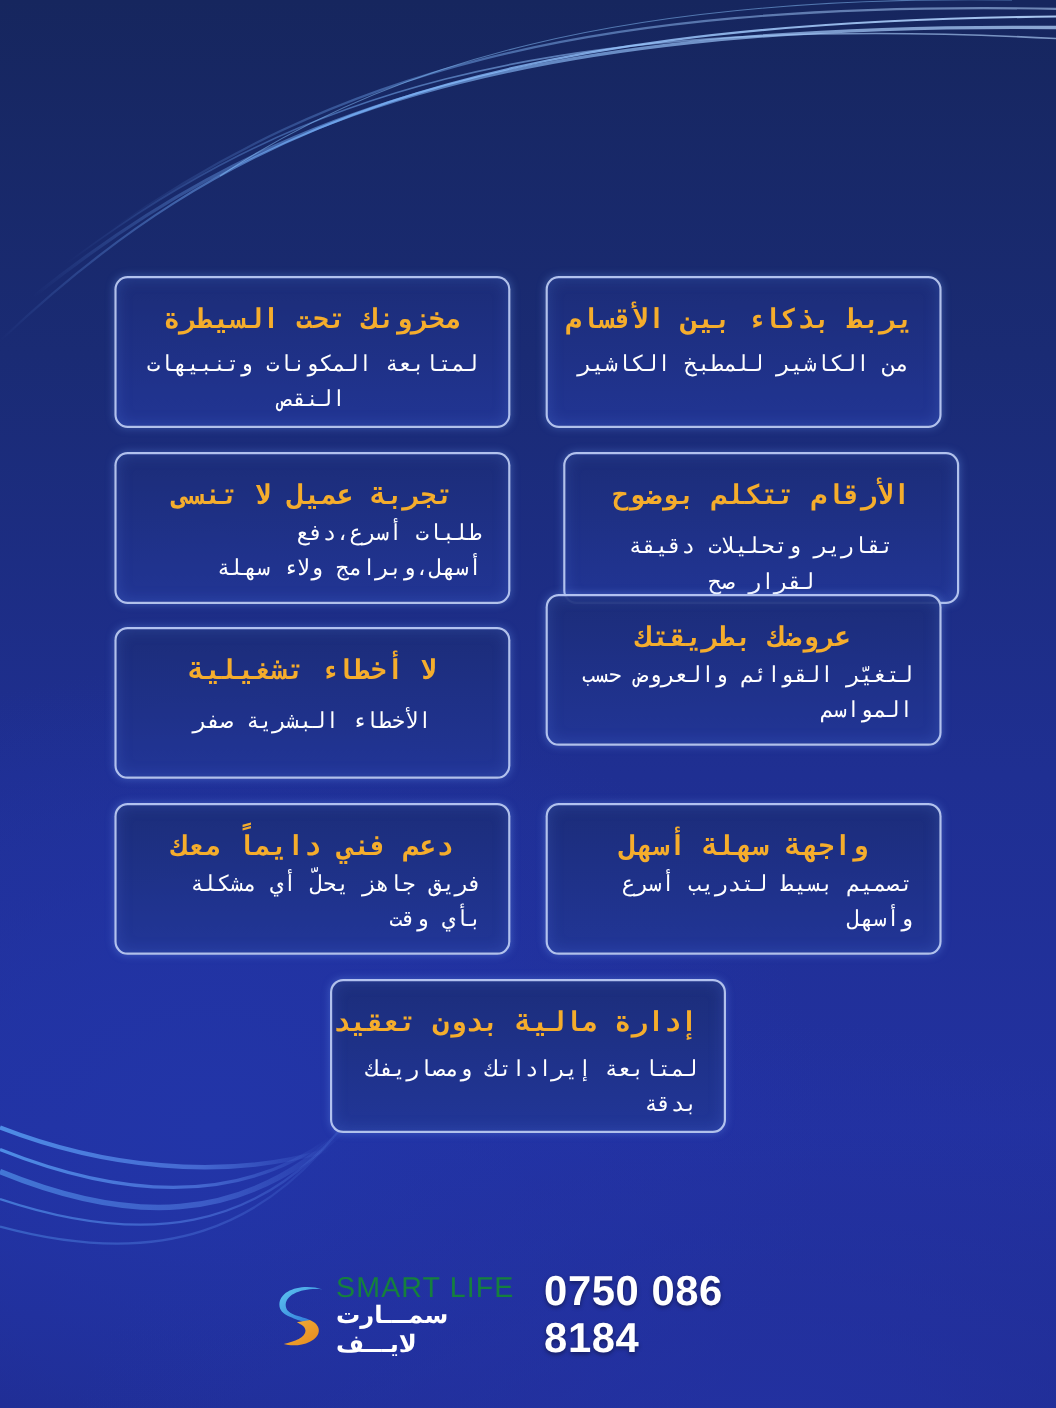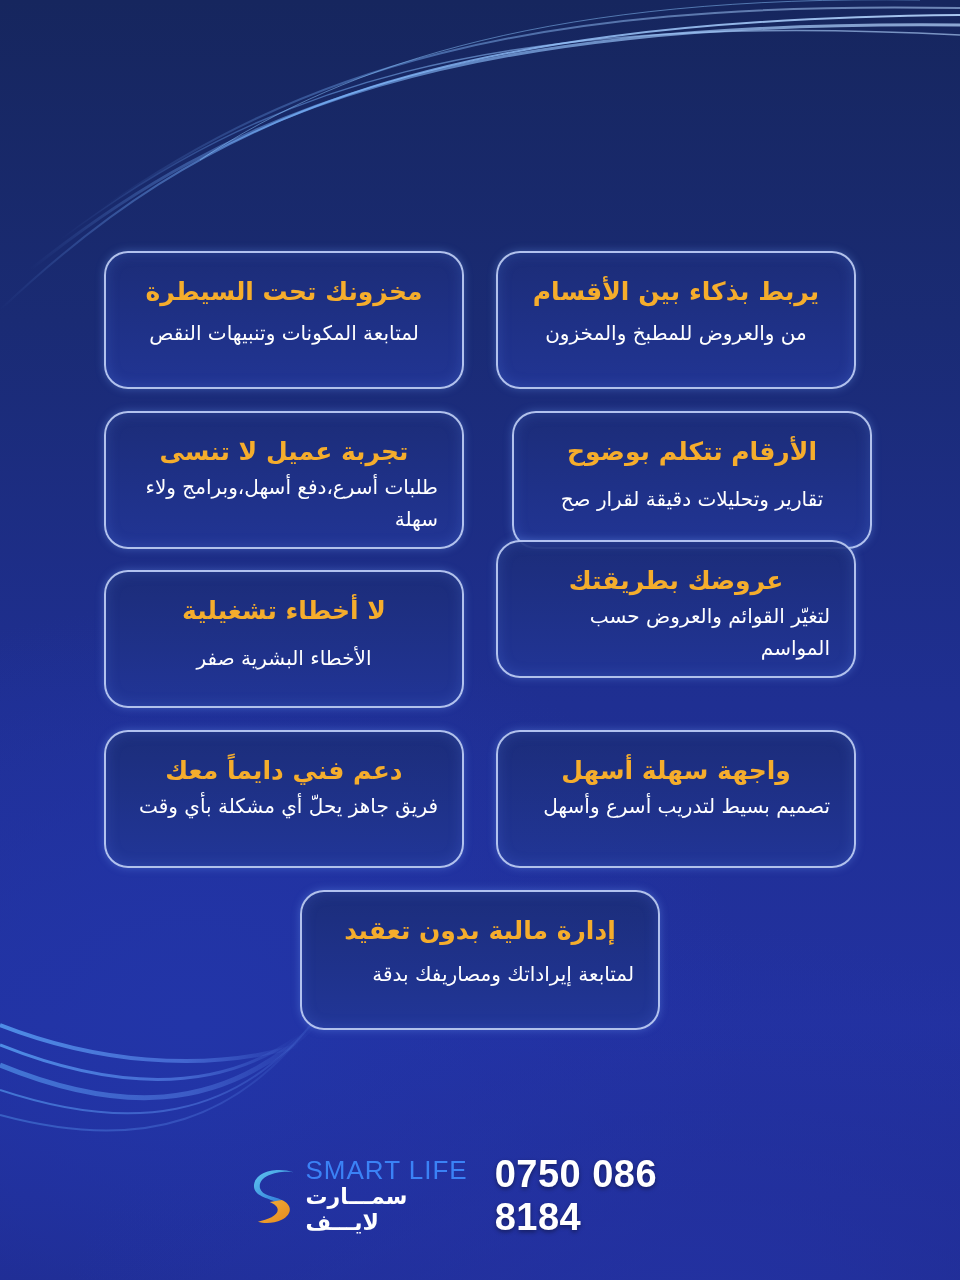--- a/index.html
+++ b/index.html
@@ -9,28 +9,29 @@
       font-family: "DejaVu Sans", "Liberation Sans", sans-serif;
       background:
         radial-gradient(ellipse 900px 700px at 70% 110%, #2433a6 0%, rgba(36,51,166,0) 70%),
         radial-gradient(ellipse 800px 600px at 20% 80%, #2235a8 0%, rgba(34,53,168,0) 70%),
         linear-gradient(180deg, #16265e 0%, #1a2b74 25%, #1f2f92 55%, #2231a0 80%, #1f2b8e 100%);
     }
     .bg-swirls { position: absolute; inset: 0; pointer-events: none; }
     .card {
       position: absolute;
       width: 360px;
-      border-radius: 24px;
+      border-radius: 12px;
       border: 2px solid rgba(205, 220, 255, 0.85);
       background: linear-gradient(180deg, rgba(28, 45, 120, 0.92) 0%, rgba(34, 54, 150, 0.92) 100%);
       box-shadow: 0 0 8px rgba(120, 170, 255, 0.35), inset 0 0 14px rgba(90, 130, 230, 0.25);
       direction: rtl;
       text-align: right;
       padding: 22px 24px 0 24px;
       color: #ffffff;
+      font-family: Liberation Mono, monospace;
     }
     .card.h138 { height: 138px; }
     .card .title {
       color: #f5ad2c;
       font-weight: bold;
       font-size: 25px;
       line-height: 34px;
       text-align: center;
       white-space: nowrap;
     }
@@ -48,21 +49,21 @@
       left: 252px;
       top: 1166px;
       width: 500px;
       height: 60px;
       display: flex;
       align-items: center;
     }
     .logo-mark { width: 50px; height: 60px; }
     .logo-text { margin-left: 4px; display: flex; flex-direction: column; }
     .logo-en {
-      color: #3b82f6;
+      color: #15803d;
       font-family: "Liberation Sans", sans-serif;
       font-size: 26px;
       letter-spacing: 1px;
       font-weight: normal;
       line-height: 28px;
     }
     .logo-ar {
       color: #ffffff;
       font-size: 22px;
       font-weight: bold;
@@ -105,21 +106,21 @@
 
   <path d="M0 1025 C 90 1060, 200 1075, 300 1045" stroke="url(#swB)" stroke-width="4" fill="none" opacity="0.8"></path>
   <path d="M0 1045 C 100 1085, 210 1100, 300 1035" stroke="url(#swB)" stroke-width="3" fill="none" opacity="0.8"></path>
   <path d="M0 1065 C 110 1110, 220 1120, 320 1020" stroke="url(#swB)" stroke-width="5" fill="none" opacity="0.6"></path>
   <path d="M0 1090 C 120 1130, 240 1130, 330 1000" stroke="url(#swB)" stroke-width="2" fill="none" opacity="0.6"></path>
   <path d="M0 1115 C 130 1150, 250 1135, 340 980" stroke="url(#swB)" stroke-width="2" fill="none" opacity="0.4"></path>
 </svg>
 
 <div class="card h138 center-desc" style="left:496px; top:251px;">
   <div class="title">يربط بذكاء بين الأقسام</div>
-  <div class="desc">من والعروض للمطبخ والمخزون</div>
+  <div class="desc">من الكاشير للمطبخ الكاشير</div>
 </div>
 <div class="card h138 center-desc" style="left:104px; top:251px;">
   <div class="title">مخزونك تحت السيطرة</div>
   <div class="desc">لمتابعة المكونات وتنبيهات النقص</div>
 </div>
 
 <div class="card h138 center-desc" style="left:496px; top:411px;margin-left:16px;">
   <div class="title">الأرقام تتكلم بوضوح</div>
   <div class="desc" style="margin-top:14px;">تقارير وتحليلات دقيقة لقرار صح</div>
 </div>

